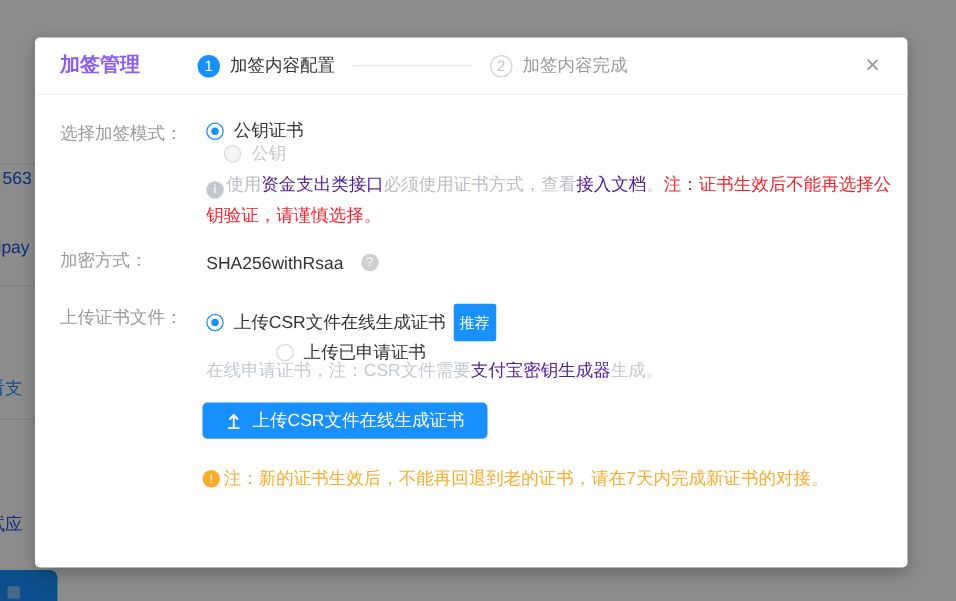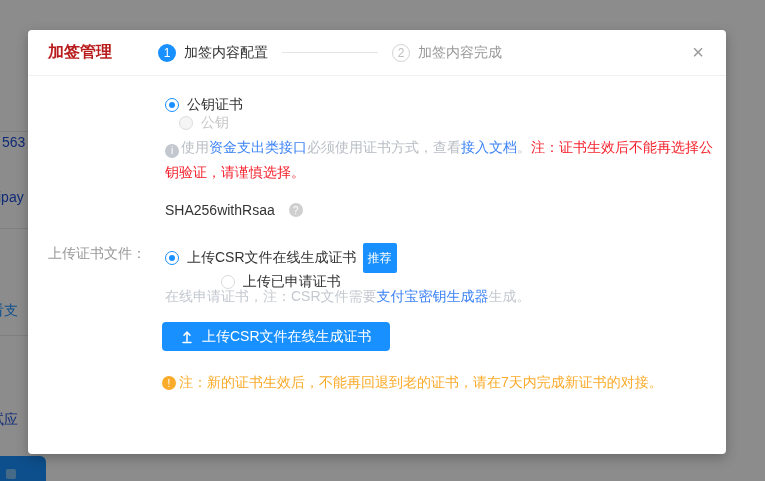--- a/index.html
+++ b/index.html
@@ -30,21 +30,21 @@
   
   .modal {
     position: absolute; left: 28px; top: 30px; width: 698px; height: 424px;
     background: #fff; border-radius: 4px; z-index: 2;
     box-shadow: 0 4px 12px rgba(0,0,0,0.25);
   }
   .modal-header {
     position: relative; height: 46px; border-bottom: 1px solid #f0f0f0;
     display: flex; align-items: center; padding: 0 20px;
   }
-  .modal-title { font-size: 16px; font-weight: bold; color: #b91c1c; }
+  .modal-title { font-size: 16px; font-weight: bold; color: #8b5cf6; }
 
   .steps { display: flex; align-items: center; margin-left: 46px; }
   .step { display: flex; align-items: center; }
   .step-circle {
     width: 18px; height: 18px; border-radius: 50%; font-size: 12px;
     display: flex; align-items: center; justify-content: center;
   }
   .step.active .step-circle { background: #1890ff; color: #fff; }
   .step.inactive .step-circle { background: #fff; color: #bfbfbf; border: 1px solid #d4d4d4; }
   .step-label { margin-left: 8px; font-size: 14px; }
@@ -90,21 +90,21 @@
   .info-block {
     position: absolute; left: 137px; top: 105px; width: 552px;
     font-size: 14px; line-height: 25px; color: #b8bdc4;
   }
   .icon-circle {
     display: inline-flex; width: 14px; height: 14px; border-radius: 50%;
     background: #c3c8ce; color: #fff; font-size: 10px;
     align-items: center; justify-content: center; vertical-align: -2px; margin-right: 2px;
     flex: none;
   }
-  .link { color: #3b82f6; cursor: pointer; }
+  .link { color: #4c1d95; cursor: pointer; }
   .danger-text { color: #f5222d; }
 
   .encrypt-value {
     position: absolute; left: 137px; top: 172px; font-size: 14px; color: #333;
     display: flex; align-items: center; gap: 12px;
   }
   .help-icon {
     width: 14px; height: 14px; border-radius: 50%; background: #cfcfcf; color: #fff;
     font-size: 10px; display: inline-flex; align-items: center; justify-content: center;
     margin-left: 2px;
@@ -163,36 +163,38 @@
       <div class="step-connector"></div>
       <div class="step inactive">
         <span class="step-circle">2</span>
         <span class="step-label">加签内容完成</span>
       </div>
     </div>
 
     <span class="close-btn">×</span>
   </div>
 
+  <div class="form-label row-sign-mode-label">选择加签模式：</div>
 
   <div class="radio-row radio-row-sign">
     <div class="radio-item">
       <span class="radio-circle checked"></span>
       <span class="radio-label">公钥证书</span>
     </div>
     <div class="radio-item">
       <span class="radio-circle disabled"></span>
       <span class="radio-label disabled">公钥</span>
     </div>
   </div>
 
   <div class="info-block">
     <span class="icon-circle">i</span><span>使用</span><span class="link">资金支出类接口</span><span>必须使用证书方式，查看</span><span class="link">接入文档</span><span>。</span><span class="danger-text">注：证书生效后不能再选择公钥验证，请谨慎选择。</span>
   </div>
 
+  <div class="form-label row-encrypt-label">加密方式：</div>
   <div class="encrypt-value">
     <span>SHA256withRsaa</span>
     <span class="help-icon">?</span>
   </div>
 
   <div class="form-label row-upload-label">上传证书文件：</div>
 
   <div class="radio-row radio-row-upload">
     <div class="radio-item">
       <span class="radio-circle checked"></span>

